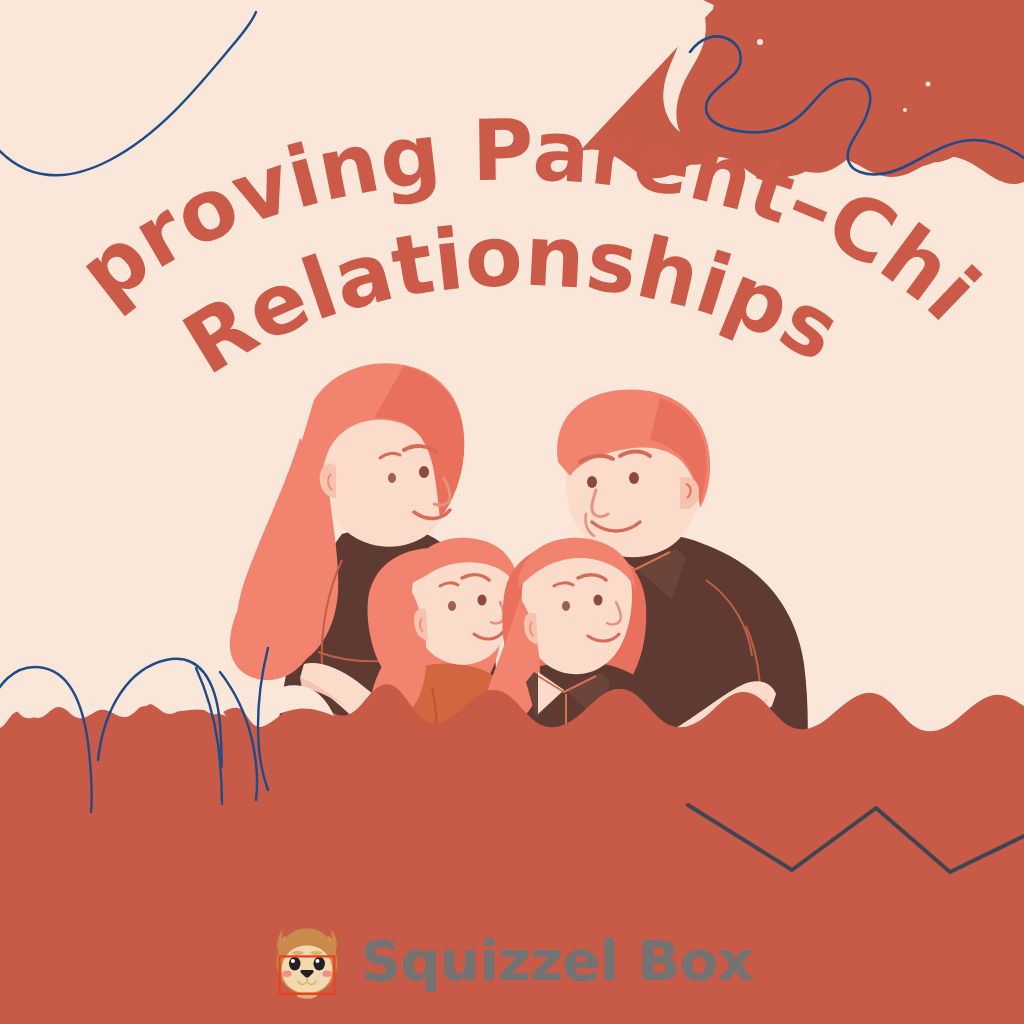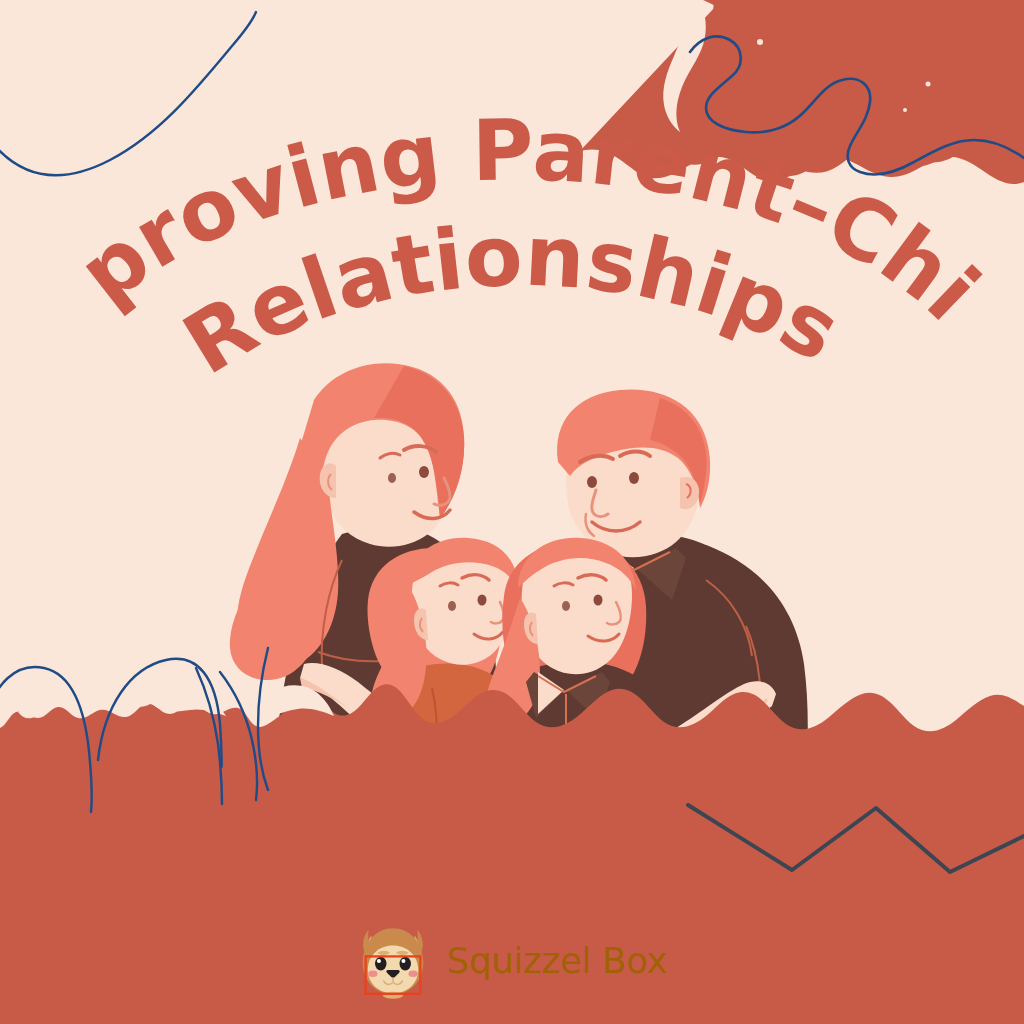--- a/index.html
+++ b/index.html
@@ -26,24 +26,24 @@
   
   .brand{
     position:absolute;
     left:0;right:0;bottom:26px;
     display:flex;align-items:center;justify-content:center;
     gap:18px;
     z-index:40;
   }
   .brand-mark{width:72px;height:74px;position:relative;flex:0 0 auto;}
   .brand-name{
-    color:#a16207;
+    color:#737373;
     font-family:"DejaVu Sans","Liberation Sans",sans-serif;
-    font-weight:normal;
-    font-size:36px;
+    font-weight:bold;
+    font-size:56px;
     line-height:1;
     letter-spacing:-0.5px;
     white-space:nowrap;
   }
 </style>
 </head>
 <body>
 
 <div class="stage">
 

